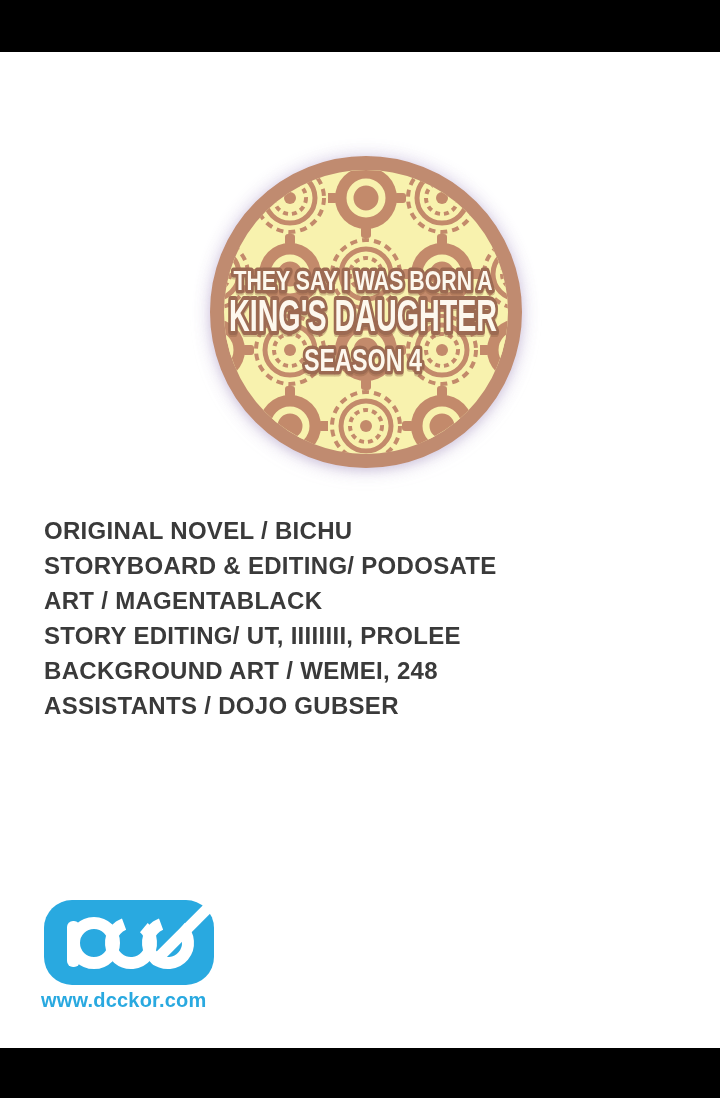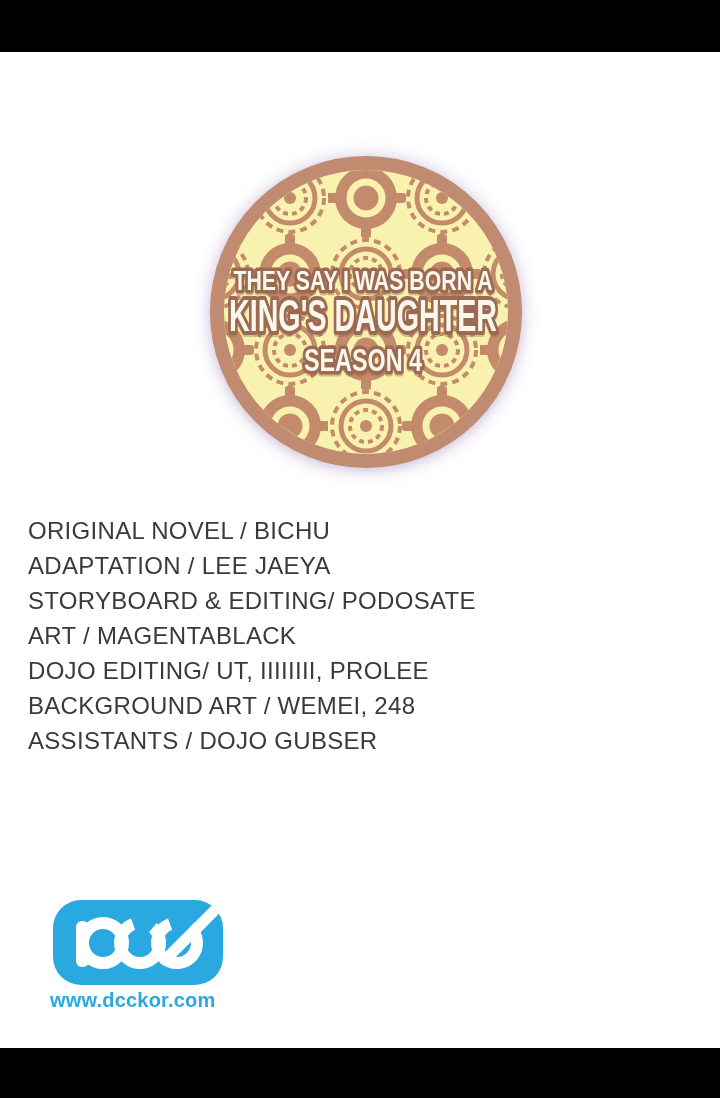--- a/index.html
+++ b/index.html
@@ -31,30 +31,31 @@
   .badge-title{
     font-family:"Liberation Sans",sans-serif;
     font-weight:bold;
     fill:var(--badge-text-fill);
     stroke:var(--badge-text-outline);
     stroke-linejoin:round;
     paint-order:stroke fill;
   }
 
   .credits{
-    position:absolute;left:28px;top:513px;width:660px;
+    position:absolute;left:44px;top:513px;width:660px;
     color:var(--credit-ink);
     letter-spacing:0.3px;
+    font-weight:bold;
   }
   .credit-line{
     height:35px;line-height:35px;font-size:24px;white-space:nowrap;
   }
   .credit-line .small{font-size:19px;}
 
-  .footer{position:absolute;left:52px;top:899px;width:260px;}
+  .footer{position:absolute;left:43px;top:899px;width:260px;}
   .logo-svg{display:block;}
   .publisher-url{
     margin-top:2px;margin-left:-2px;
     color:var(--accent);
     font-size:20px;font-weight:700;letter-spacing:0.2px;
   }
 </style>
 </head>
 <body>
 
@@ -99,24 +100,23 @@
       <g style="filter:drop-shadow(0 2px 0 rgba(140,92,62,0.35));">
         <text class="badge-title" x="157" y="138" font-size="27" text-anchor="middle" stroke-width="7" textLength="259" lengthAdjust="spacingAndGlyphs">THEY SAY I WAS BORN A</text>
         <text class="badge-title" x="157" y="179" font-size="44" text-anchor="middle" stroke-width="8" textLength="268" lengthAdjust="spacingAndGlyphs">KING'S DAUGHTER</text>
         <text class="badge-title" x="157" y="219" font-size="31" text-anchor="middle" stroke-width="7" textLength="118" lengthAdjust="spacingAndGlyphs">SEASON 4</text>
       </g>
     </svg>
   </div>
 
   <div class="credits">
       <div class="credit-line"><span>ORIGINAL NOVEL / BICHU</span></div>
-      <div class="credit-line"><span>ADAPTATION /  LEE JAEYA</span></div>
       <div class="credit-line"><span>STORYBOARD &amp; EDITING/ PODOSATE</span></div>
       <div class="credit-line"><span>ART / MAGENTABLACK</span></div>
-      <div class="credit-line"><span>DOJO EDITING/ UT, IIIIIIII, PROLEE</span></div>
+      <div class="credit-line"><span>STORY EDITING/ UT, IIIIIIII, PROLEE</span></div>
       <div class="credit-line"><span>BACKGROUND ART / WEMEI, 248</span></div>
       <div class="credit-line"><span>ASSISTANTS / DOJO GUBSER</span></div>
     </div>
 
   <div class="footer">
     <svg class="logo-svg" width="172" height="88" viewBox="0 0 172 88">
       <title>DCC</title>
       <rect x="1" y="1" width="170" height="85" rx="28" style="fill:var(--accent,#29a9e0)"></rect>
 
       <g>

